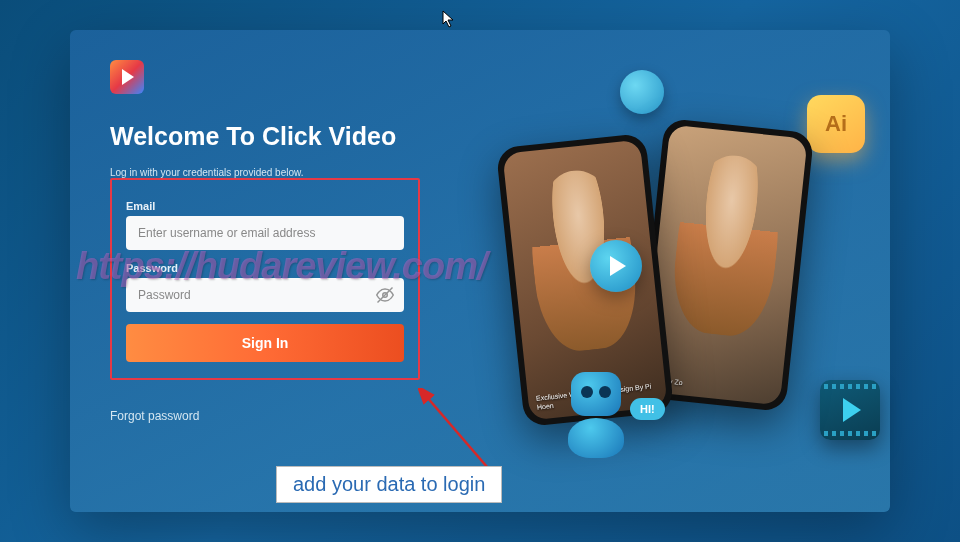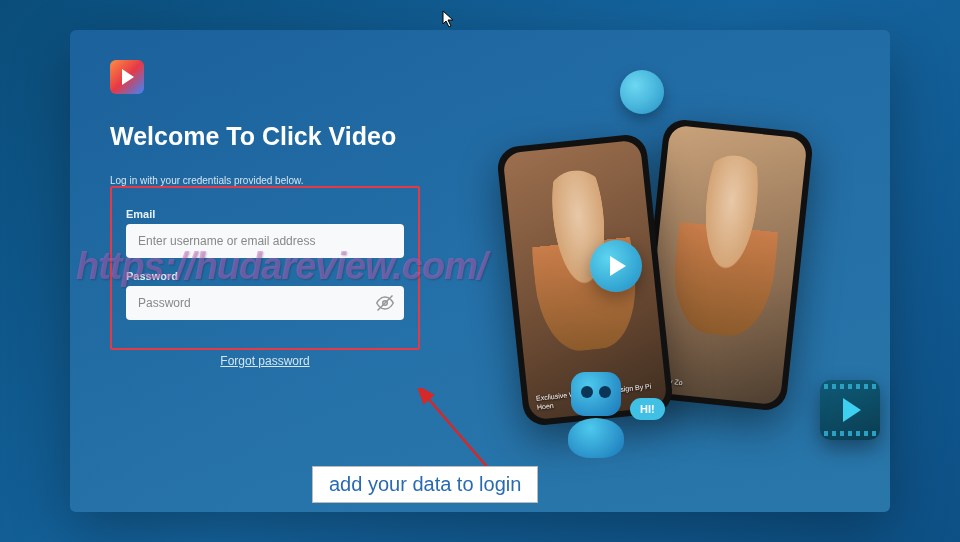--- a/index.html
+++ b/index.html
@@ -32,21 +32,21 @@
     .logo-icon::after {
       content: ''; position: absolute; left: 12px; top: 9px;
       border-left: 12px solid #fff; border-top: 8px solid transparent; border-bottom: 8px solid transparent;
     }
     .logo-text {
       font-size: 26px; font-weight: 700; font-style: italic;
       background: linear-gradient(90deg, #ff8c42, #4cd4e8, #3a86ff);
       -webkit-background-clip: text; background-clip: text; color: transparent;
       letter-spacing: 1px;
     }
-    .hero-title { color: #fff; font-size: 25px; font-weight: 700; margin-bottom: 24px; }
+    .hero-title { color: #fff; font-size: 25px; font-weight: 700; margin-bottom: 16px; }
     .hero-sub { color: #d4e6f1; font-size: 10px; }
     .form-box {
       border: 2px solid #e63946;
       padding: 20px 14px 16px;
       width: 310px;
       border-radius: 2px;
     }
     .field-label { color: #e8f1f8; font-size: 11px; font-weight: 600; margin-bottom: 4px; display: block; }
     .input-wrap { position: relative; margin-bottom: 12px; }
     .input-field {
@@ -58,22 +58,22 @@
       position: absolute; right: 10px; top: 50%; transform: translateY(-50%);
       width: 18px; height: 18px; opacity: 0.55;
     }
     .signin-btn {
       width: 100%; padding: 11px;
       background: linear-gradient(90deg, #ff8c42, #ff6b35, #ec4e20);
       border: none; border-radius: 4px; color: #fff;
       font-size: 14px; font-weight: 600; cursor: pointer;
     }
     .forgot {
-      color: #d4e6f1; font-size: 12px; text-align: center;
-      width: 310px; margin-top: 4px; cursor: pointer; text-decoration: underline;
+      color: #d4e6f1; font-size: 12px; text-align: left;
+      width: 310px; margin-top: 29px; cursor: pointer;
     }
     .illustration {
       position: absolute; right: 30px; top: 60px;
       width: 380px; height: 360px;
     }
     .phone {
       position: absolute; width: 150px; height: 280px;
       border-radius: 22px; background: #111;
       box-shadow: 0 15px 40px rgba(0,0,0,0.45);
       padding: 6px; overflow: hidden;
@@ -162,21 +162,20 @@
     }
     .arrow-line {
       position: absolute; width: 80px; height: 80px; z-index: 8;
       left: 418px; top: 388px;
     }
     .callout {
       position: absolute; left: 276px; top: 466px;
       background: #fff; border: 1px solid #bbb;
       padding: 6px 16px; font-size: 20px; color: #2a6ab3;
       z-index: 9;
-      margin-left: 36px;
     }
     .cursor {
       position: absolute; left: 442px; top: 10px; z-index: 20;
       width: 14px; height: 18px;
     }
   </style>
 </head>
 <body>
 
 <div class="panel">
@@ -197,26 +196,30 @@
     <label class="field-label">Password</label>
     <div class="input-wrap">
       <input class="input-field" type="password" placeholder="Password" style="">
       <svg class="eye-icon" viewBox="0 0 24 24" fill="none" stroke="#444" stroke-width="2">
         <path d="M1 12s4-8 11-8 11 8 11 8-4 8-11 8-11-8-11-8z"></path>
         <circle cx="12" cy="12" r="3"></circle>
         <line x1="2" y1="22" x2="22" y2="2"></line>
       </svg>
     </div>
 
+    <button class="signin-btn">Sign In</button>
   </div>
 
   <div class="forgot">Forgot password</div>
 
   <div class="illustration">
     <div class="speaker-badge"></div>
+    <div class="ai-badge">
+      <span>Ai</span>
+    </div>
     <div class="phone phone2">
       <div class="phone-screen">
         <div class="person"></div>
         <div class="phone-caption">Ttfit by Zo</div>
       </div>
     </div>
     <div class="phone phone1">
       <div class="phone-screen">
         <div class="person"></div>
         <div class="phone-caption">Excliusive Women Dres

